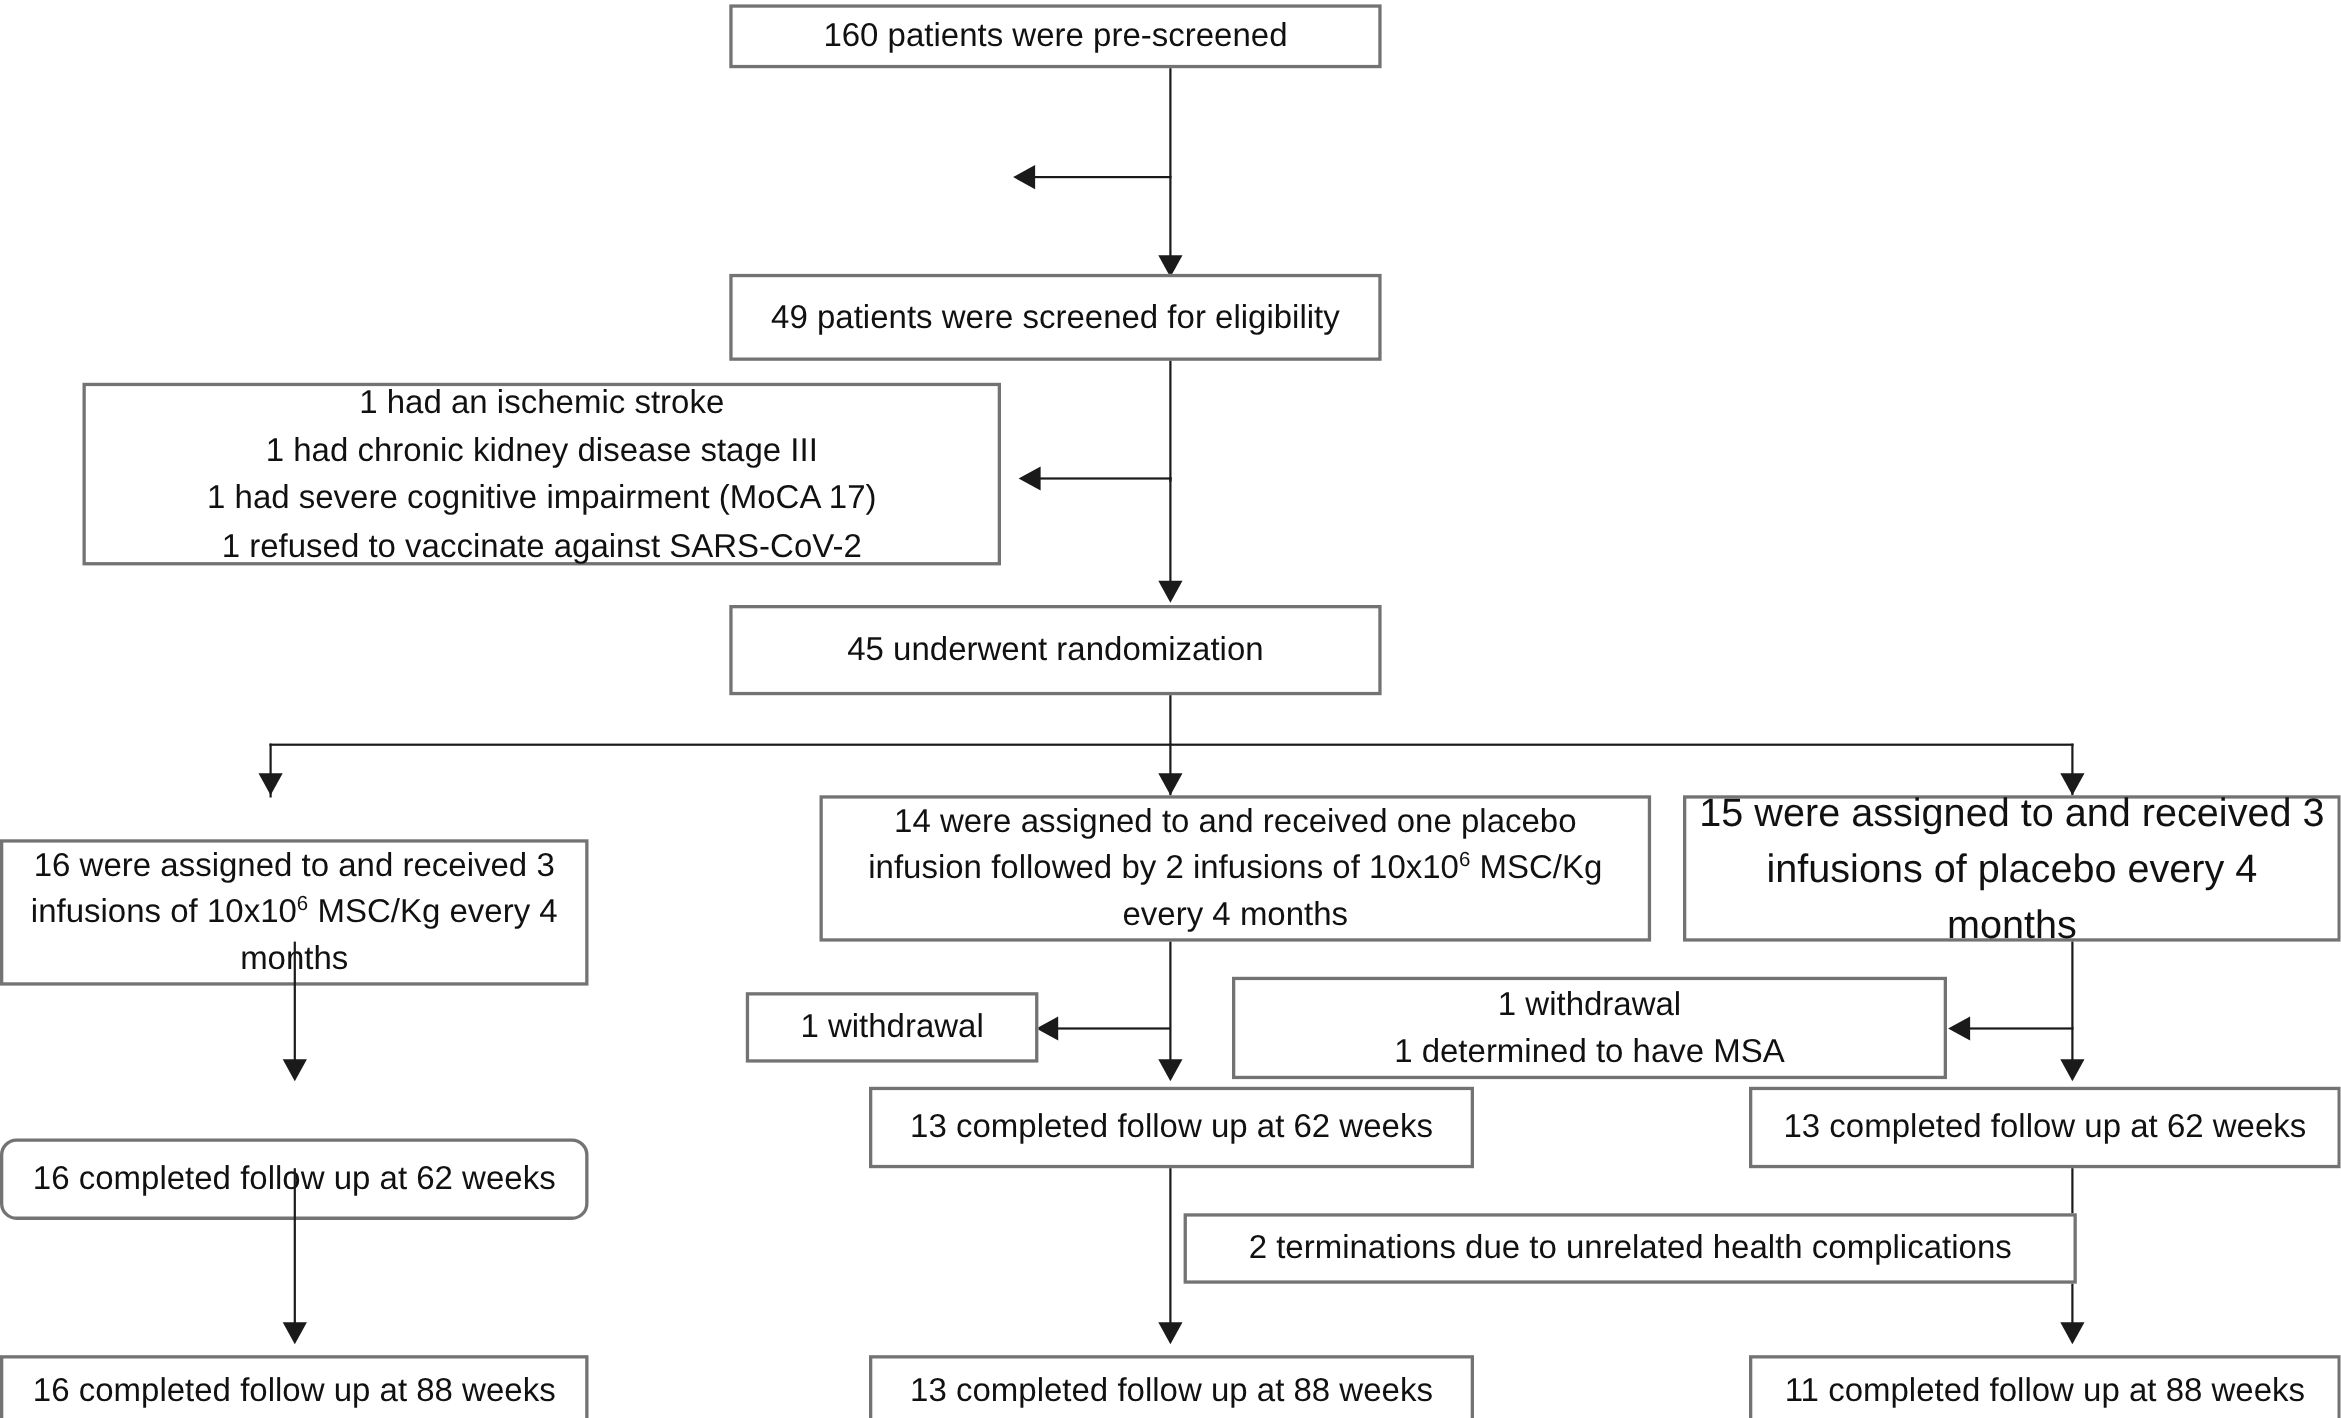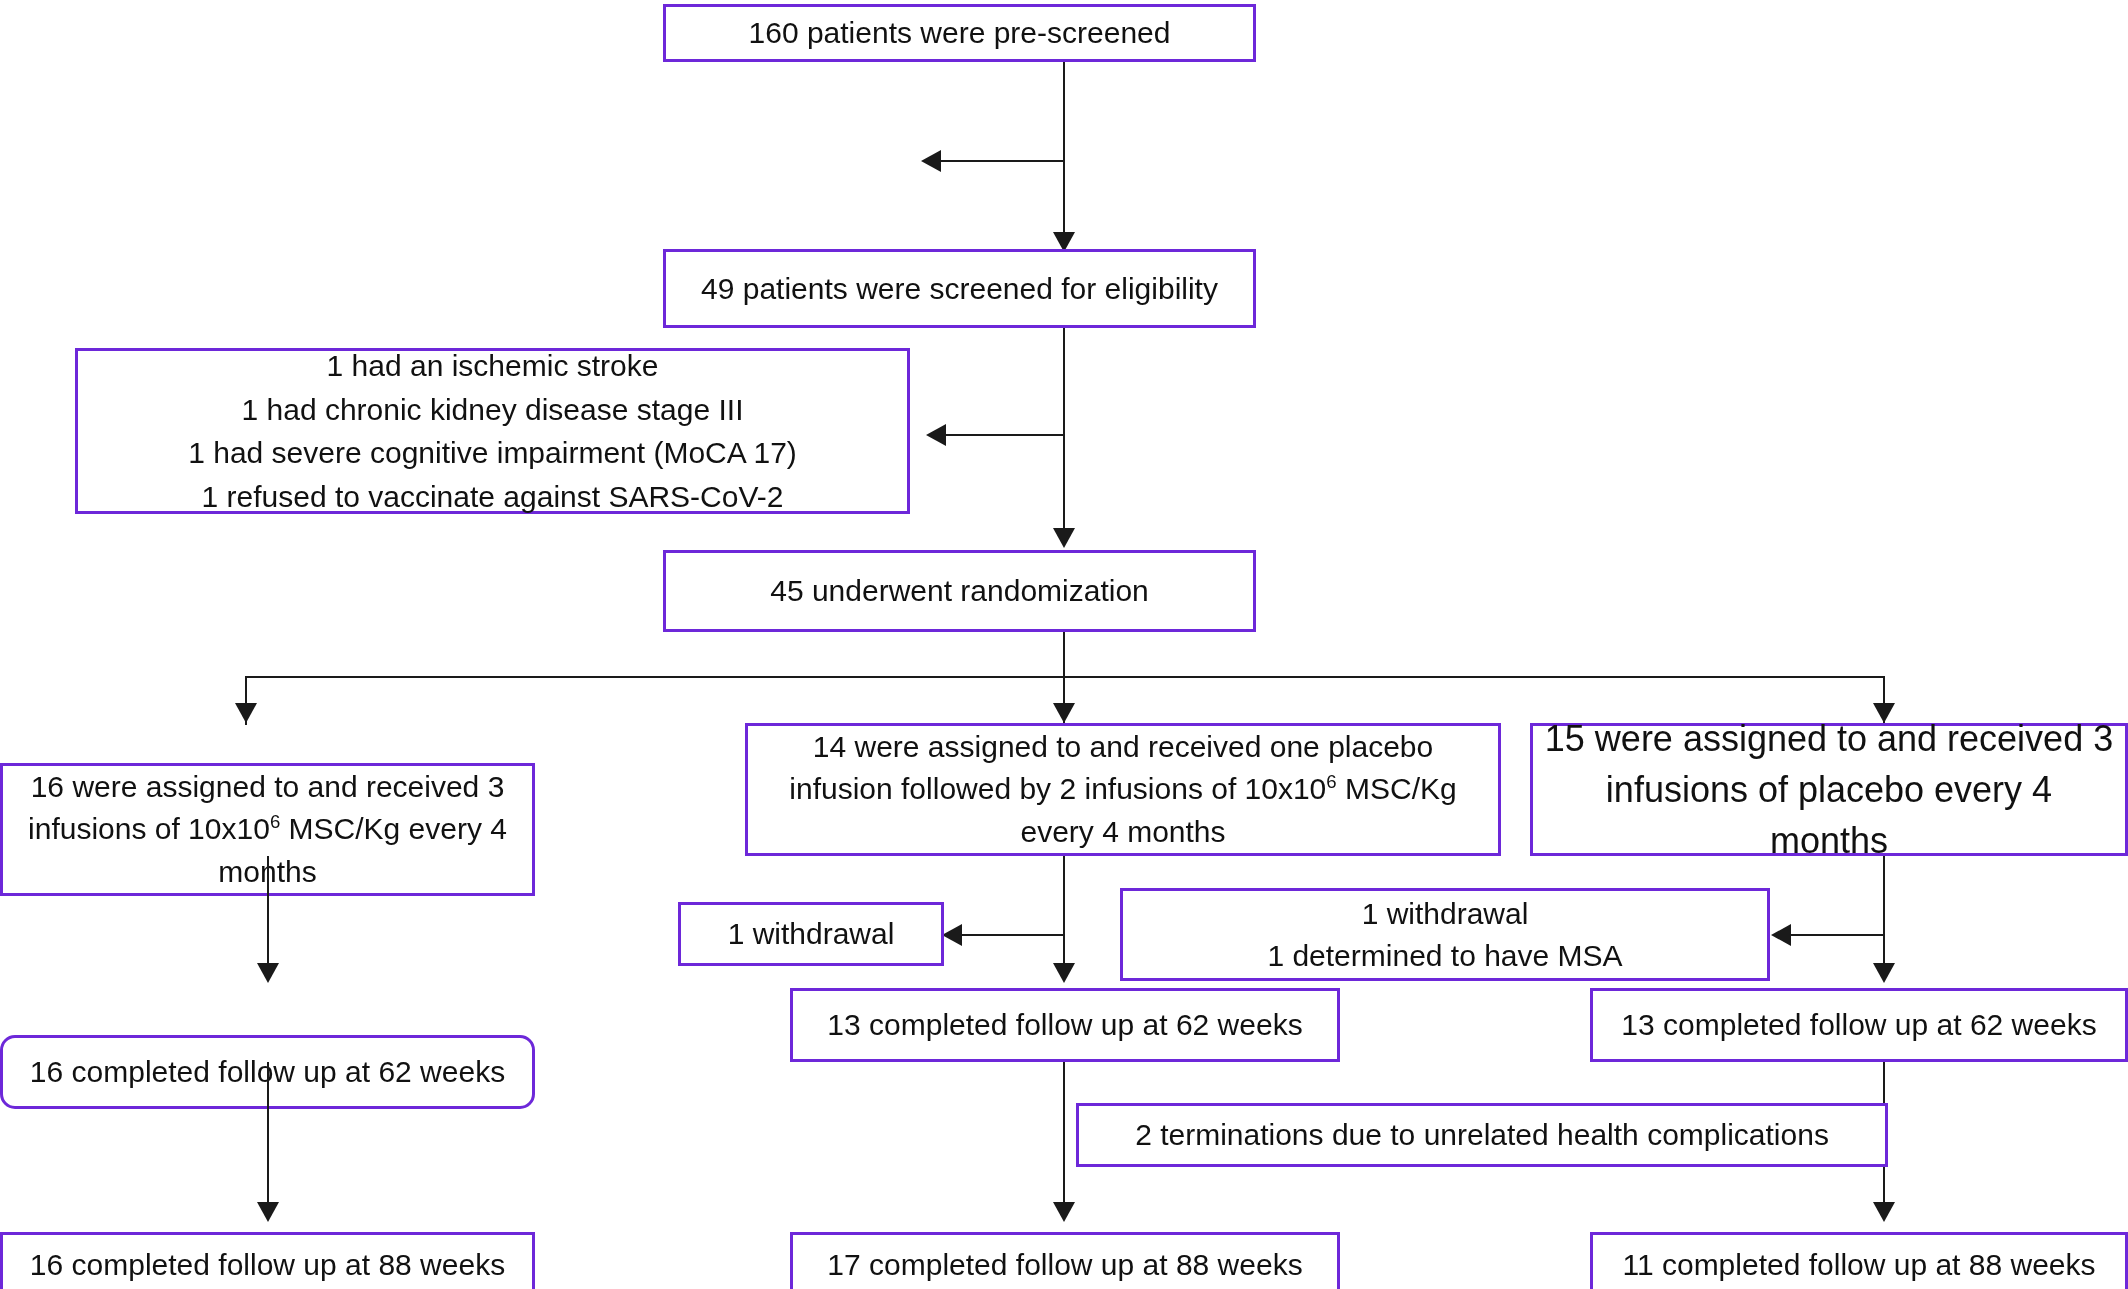--- a/index.html
+++ b/index.html
@@ -12,21 +12,21 @@
     position: relative;
     width: 2128px;
     height: 1289px;
     background: #ffffff;
     font-family: "Liberation Sans", sans-serif;
     overflow: hidden;
   }
   .box {
     position: absolute;
     box-sizing: border-box;
-    border: 3px solid #6d28d9;
+    border: 3px solid #737373;
     background: #ffffff;
     display: flex;
     align-items: center;
     justify-content: center;
     text-align: center;
     color: #111111;
     font-size: 30px;
     line-height: 1.32;
     padding: 4px 10px;
   }
@@ -178,20 +178,20 @@
 
   <div class="box" style="left:1076px; top:1103px; width:812px; height:64px; font-size:30px;">
     <span class="txt">2 terminations due to unrelated health complications</span>
   </div>
 
   <div class="box" style="left:0px; top:1232px; width:535px; height:65px; font-size:30px;">
     <span class="txt">16 completed follow up at 88 weeks</span>
   </div>
 
   <div class="box" style="left:790px; top:1232px; width:550px; height:65px; font-size:30px;">
-    <span class="txt">17 completed follow up at 88 weeks</span>
+    <span class="txt">13 completed follow up at 88 weeks</span>
   </div>
 
   <div class="box" style="left:1590px; top:1232px; width:538px; height:65px; font-size:30px;">
     <span class="txt">11 completed follow up at 88 weeks</span>
   </div>
 
 </div>
 
 </body></html>

